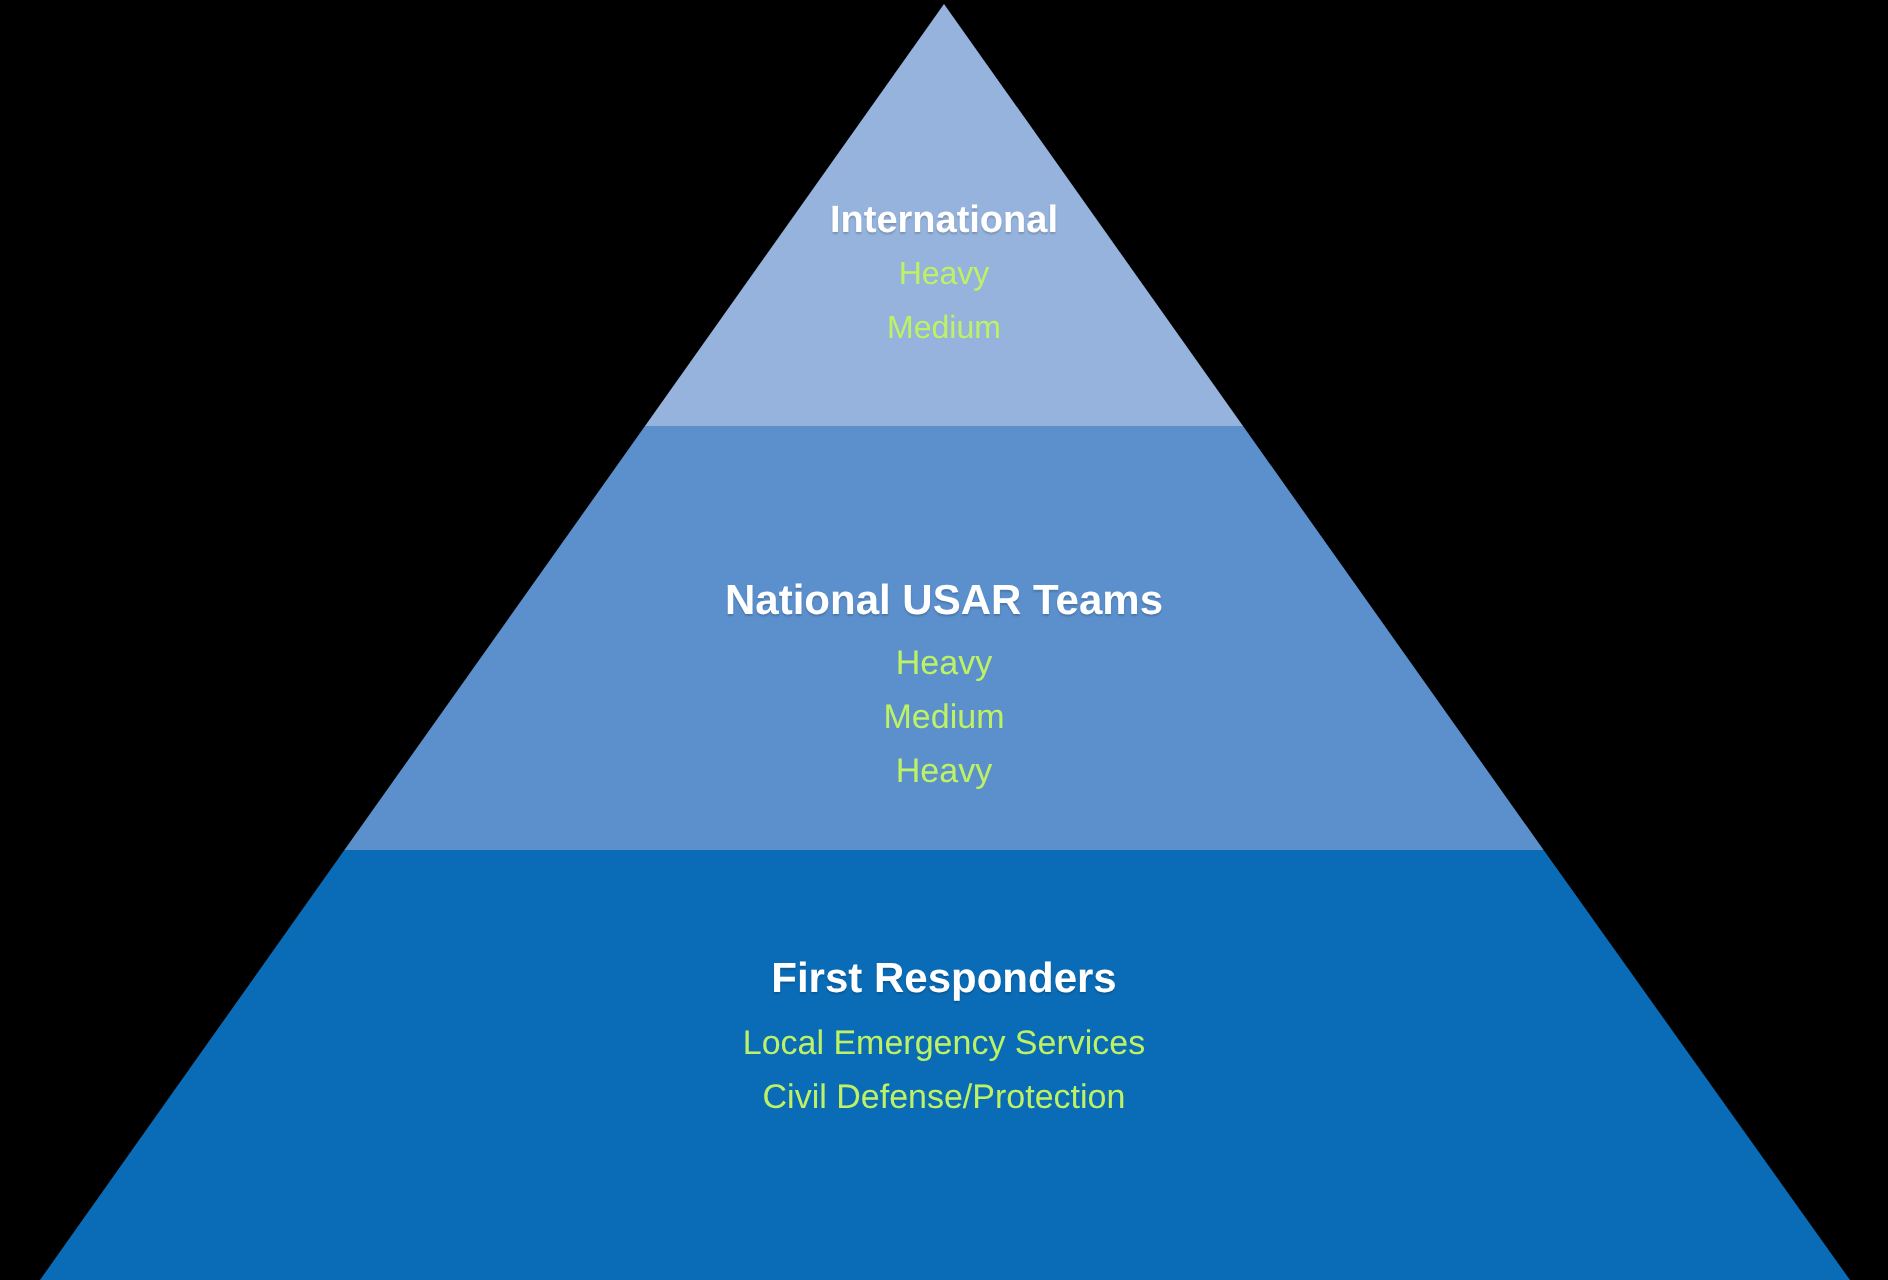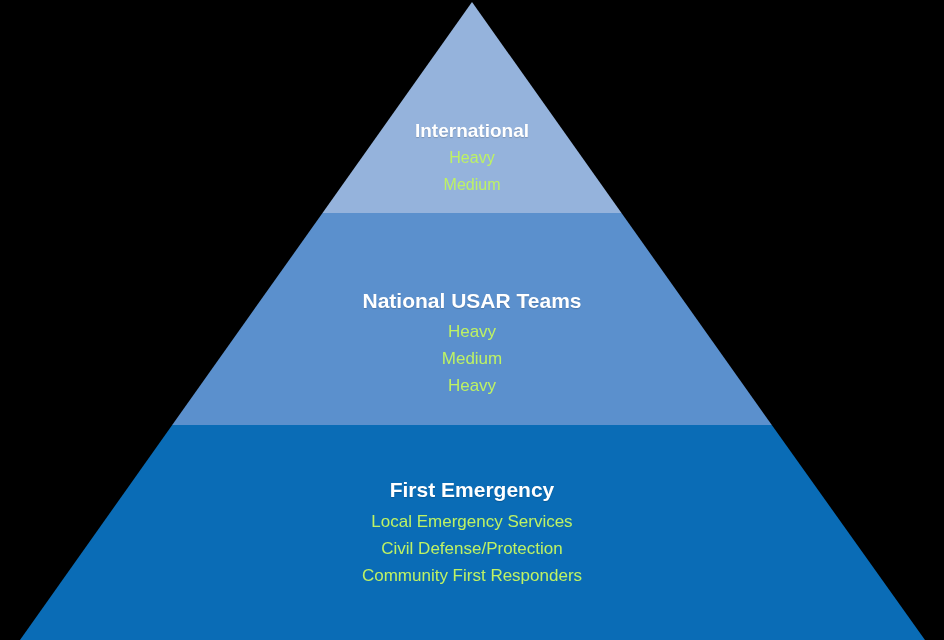--- a/index.html
+++ b/index.html
@@ -49,21 +49,21 @@
     text-shadow: 0 1px 1px rgba(0,0,0,0.18);
     white-space: nowrap;
   }
   .tier-item {
     font-weight: normal;
     color: #bef264;
     line-height: 1.0;
     white-space: nowrap;
   }
   
-  #tier-1-block { top: 100px; margin-top: 20px; }
+  #tier-1-block { top: 100px; }
   #tier-1-block .tier-title { font-size: 19px; margin-bottom: 9px; }
   #tier-1-block .tier-item { font-size: 16px; margin-bottom: 11px; }
   
   #tier-2-block { top: 263px; }
   #tier-2-block .tier-title { font-size: 21px; margin-bottom: 10px; margin-top: 26px; }
   #tier-2-block .tier-item { font-size: 17px; margin-bottom: 10px; }
   
   #tier-3-block { top: 478px; }
   #tier-3-block .tier-title { font-size: 21px; margin-bottom: 11px; }
   #tier-3-block .tier-item { font-size: 17px; margin-bottom: 10px; }
@@ -91,20 +91,19 @@
     </div>
 
     <div class="tier-block" id="tier-2-block">
       <div class="tier-title">National USAR Teams</div>
       <div class="tier-item">Heavy</div>
       <div class="tier-item">Medium</div>
       <div class="tier-item">Heavy</div>
     </div>
 
     <div class="tier-block" id="tier-3-block">
-      <div class="tier-title">First Emergency</div>
+      <div class="tier-title">First Responders</div>
       <div class="tier-item">Local Emergency Services</div>
       <div class="tier-item">Civil Defense/Protection</div>
-      <div class="tier-item">Community First Responders</div>
     </div>
 
   </div>
 </div>
 
 </body></html>

